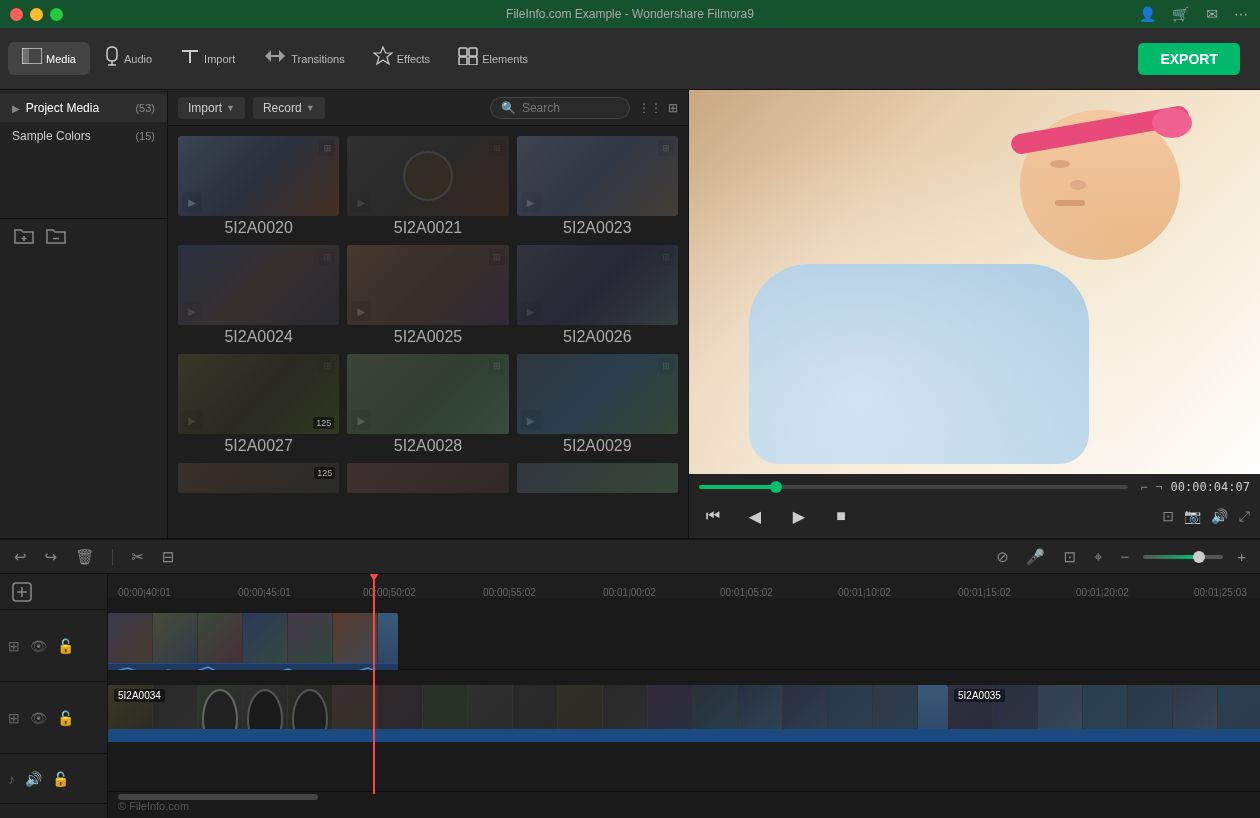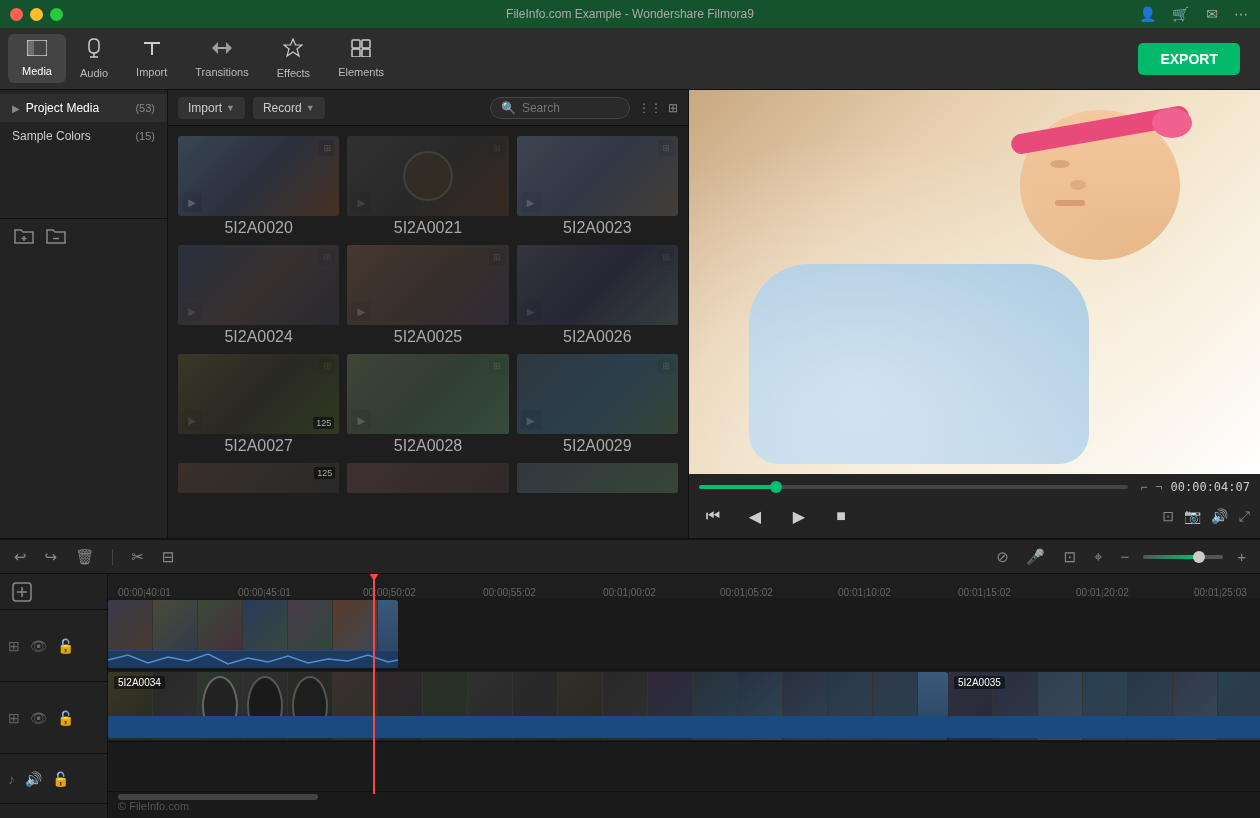--- a/index.html
+++ b/index.html
@@ -55,21 +55,21 @@
       height: 62px;
       background: #2d2d2d;
       display: flex;
       align-items: center;
       padding: 0 8px;
       border-bottom: 1px solid #111;
       position: relative;
     }
     .nav-item {
       display: flex;
-      flex-direction: column;
+      flex-direction: row;
       align-items: center;
       justify-content: center;
       gap: 4px;
       padding: 6px 14px;
       cursor: pointer;
       border-radius: 6px;
       color: #bbb;
       font-size: 11px;
       min-width: 55px;
     }
@@ -511,21 +511,21 @@
     }
     .audio-track {
       height: 50px;
       position: relative;
       background: #1a1a1a;
       border-bottom: 1px solid #111;
     }
 
     .clip-block {
       position: absolute;
-      top: 2px;
+      top: 15px;
       border-radius: 3px;
       overflow: hidden;
       cursor: pointer;
     }
     .clip-video {
       height: 68px;
       background: linear-gradient(180deg, #3a5a7a 0%, #2a4060 100%);
       display: flex;
       overflow: hidden;
     }

